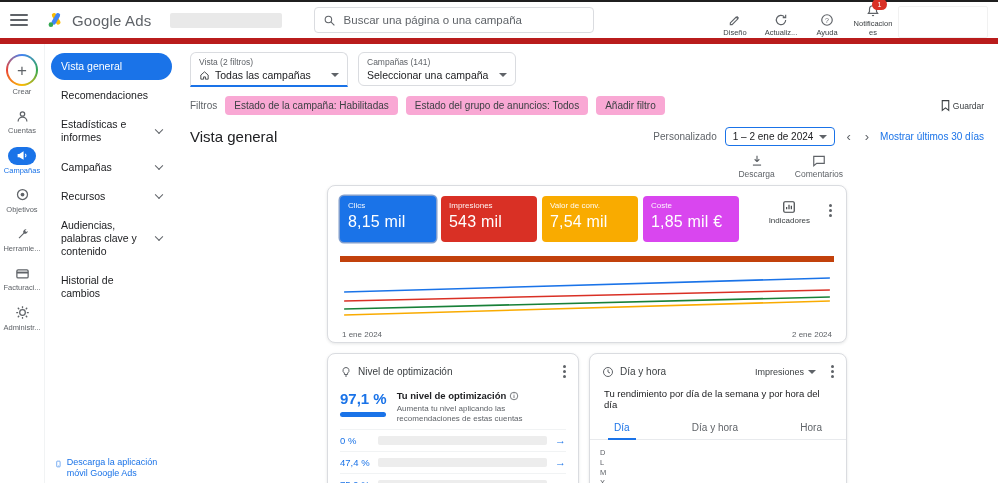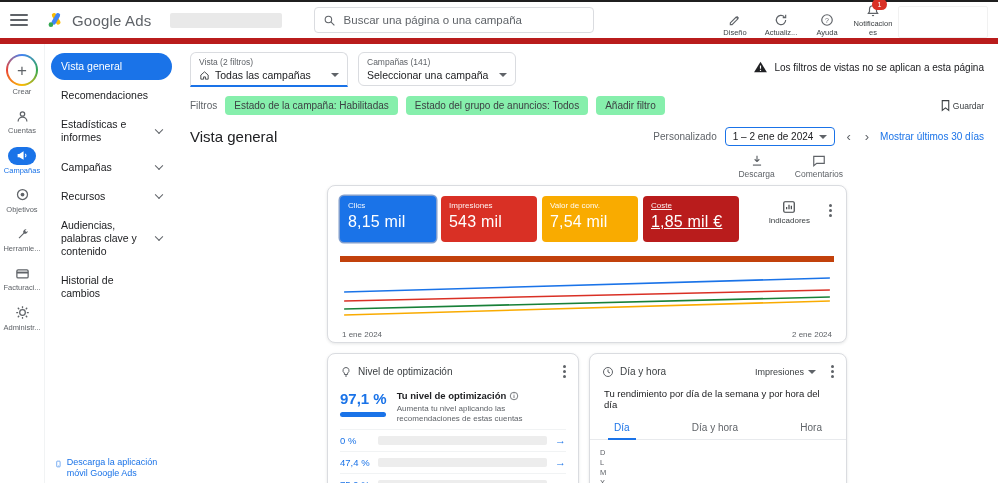--- a/index.html
+++ b/index.html
@@ -54,21 +54,21 @@
   .viewrow{display:flex;align-items:flex-start;gap:10px}
   .viewbox{border:1px solid #dadce0;border-radius:6px;padding:4px 8px;min-width:140px;cursor:pointer;background:#fff;position:relative}
   .viewbox.underline{border-radius:6px 6px 0 0;border-bottom:2px solid #1a73e8}
   .viewbox .small{font-size:8.5px;color:#5f6368;margin-bottom:2px}
   .viewbox .val{display:flex;align-items:center;gap:5px;font-size:10.5px;color:#202124}
   .caret{width:0;height:0;border-left:4px solid transparent;border-right:4px solid transparent;border-top:4px solid #5f6368;margin-left:auto}
   .warn{margin-left:auto;display:flex;align-items:center;gap:6px;font-size:10px;color:#202124;padding-top:8px}
 
   .filterrow{display:flex;align-items:center;gap:8px;margin-top:9px}
   .filterrow .flabel{font-size:10px;color:#5f6368}
-  .chip{background:#86efac;border-radius:4px;padding:4px 9px;font-size:10px;color:#3c4043;cursor:pointer;white-space:nowrap}
+  .chip{background:#f9a8d4;border-radius:4px;padding:4px 9px;font-size:10px;color:#3c4043;cursor:pointer;white-space:nowrap}
   .save{margin-left:auto;display:flex;align-items:center;gap:1px;font-size:8.5px;color:#3c4043;cursor:pointer}
 
   .titlerow{display:flex;align-items:center;margin-top:12px;gap:8px}
   .page-title{font-size:15px;font-weight:400;color:#202124}
   .titlerow .spacer{flex:1}
   .range-type{font-size:10px;color:#5f6368}
   .datebox{border:1px solid #1a73e8;border-radius:4px;padding:3px 7px;display:flex;align-items:center;gap:6px;font-size:10px;color:#202124;cursor:pointer;background:#fff}
   .navchev{font-size:13px;color:#5f6368;cursor:pointer;padding:0 3px;line-height:1}
   .link{color:#1a73e8;font-size:10px;cursor:pointer;white-space:nowrap}
 
@@ -280,28 +280,20 @@
             <span class="caret"></span>
           </div>
         </div>
         <div class="viewbox">
           <div class="small">Campañas (141)</div>
           <div class="val">
             <span>Seleccionar una campaña</span>
             <span class="caret"></span>
           </div>
         </div>
-        <div class="warn">
-          <svg width="15" height="14" viewBox="0 0 24 24">
-            <path d="M12 3L23 21H1z" fill="#202124"></path>
-            <rect x="11" y="9.5" width="2" height="5.5" fill="#fff"></rect>
-            <rect x="11" y="16.8" width="2" height="2" fill="#fff"></rect>
-            </svg>
-          <span>Los filtros de vistas no se aplican a esta página</span>
-        </div>
       </div>
 
       <div class="filterrow">
         <span class="flabel">Filtros</span>
         <span class="chip">Estado de la campaña: Habilitadas</span>
         <span class="chip">Estado del grupo de anuncios: Todos</span>
         <span class="chip">Añadir filtro</span>
         <div class="save">
           <svg width="13" height="13" viewBox="0 0 24 24">
             <path d="M6 3h12v18l-6-4.5L6 21z" fill="none" stroke="#3c4043" stroke-width="2"></path>
@@ -348,21 +340,21 @@
               <div class="tv">8,15 mil</div>
             </div>
             <div class="tile" style="background: rgb(217, 48, 37);">
               <div class="tl">Impresiones</div>
               <div class="tv">543 mil</div>
             </div>
             <div class="tile" style="background: rgb(249, 171, 0);">
               <div class="tl">Valor de conv.</div>
               <div class="tv">7,54 mil</div>
             </div>
-            <div class="tile" style="background: #b91c1c; text-decoration: underline;">
+            <div class="tile" style="background: #d946ef;">
               <div class="tl">Coste</div>
               <div class="tv">1,85 mil €</div>
             </div>
           </div>
           <div class="indicators">
             <svg width="14" height="14" viewBox="0 0 24 24">
               <rect x="3" y="3" width="18" height="18" rx="2" fill="none" stroke="#3c4043" stroke-width="2"></rect>
               <path d="M8 16v-4M12 16V8m4 8v-6" stroke="#3c4043" stroke-width="2"></path>
               </svg>
             <span>Indicadores</span>

